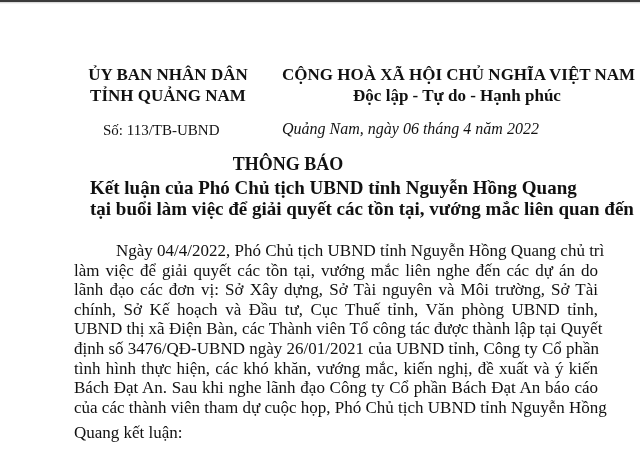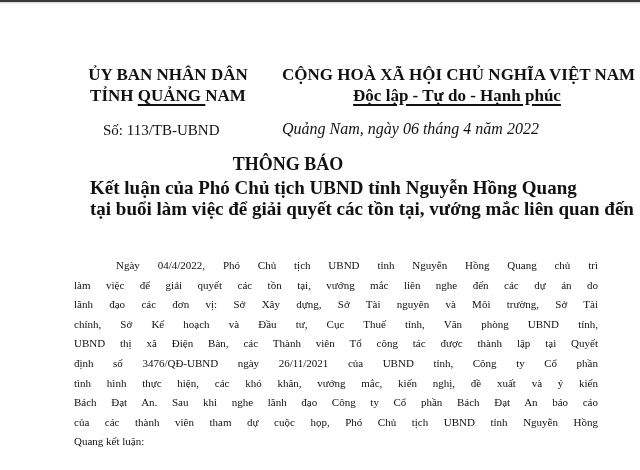--- a/index.html
+++ b/index.html
@@ -38,21 +38,21 @@
   .hdr-left {
     left: 68px;
     top: 64px;
     width: 200px;
   }
   .hdr-right {
     left: 282px;
     top: 64px;
     width: 350px;
   }
-  .u { text-decoration: underline; text-decoration-thickness: 1.5px; text-underline-offset: 3px; }
+  .u { text-decoration-thickness: 1.5px; text-underline-offset: 3px; }
   .doc-no {
     position: absolute;
     left: 103px;
     top: 120px;
     font-size: 15px;
     line-height: 20px;
     white-space: nowrap;
   }
   .doc-date {
     position: absolute;
@@ -82,34 +82,34 @@
     width: 460px;
     text-align: center;
     font-weight: bold;
     font-size: 19px;
     line-height: 20.5px;
   }
   .notice-title div { white-space: nowrap; }
   .body-text {
     position: absolute;
     left: 74px;
-    top: 256px;
+    top: 241px;
     width: 524px;
-    font-size: 11px;
+    font-size: 17px;
     line-height: 19.6px;
     text-align: justify;
   }
   .body-text .line {
     display: block;
     white-space: nowrap;
     text-align: justify;
     text-align-last: justify;
   }
   .body-text .line.first { padding-left: 42px; }
-  .body-text .line.last { text-align-last: left; }
+  .body-text .line.last { text-align-last: left; margin-top: 6px; }
 </style>
 </head>
 <body>
 
 <div class="top-bar"></div>
 <div class="top-bar-shadow"></div>
 
 <div class="hdr hdr-left">
   <div>ỦY BAN NHÂN DÂN</div>
   <div><span>TỈNH </span><span class="u">QUẢNG </span><span>NAM</span></div>
@@ -129,18 +129,18 @@
   <div>Kết luận của Phó Chủ tịch UBND tỉnh Nguyễn Hồng Quang</div>
   <div>tại buổi làm việc để giải quyết các tồn tại, vướng mắc liên quan đến</div>
 </div>
 
 <div class="body-text">
   <span class="line first">Ngày 04/4/2022, Phó Chủ tịch UBND tỉnh Nguyễn Hồng Quang chủ trì</span>
   <span class="line">làm việc để giải quyết các tồn tại, vướng mắc liên nghe đến các dự án do</span>
   <span class="line">lãnh đạo các đơn vị: Sở Xây dựng, Sở Tài nguyên và Môi trường, Sở Tài</span>
   <span class="line">chính, Sở Kế hoạch và Đầu tư, Cục Thuế tỉnh, Văn phòng UBND tỉnh,</span>
   <span class="line">UBND thị xã Điện Bàn, các Thành viên Tổ công tác được thành lập tại Quyết</span>
-  <span class="line">định số 3476/QĐ-UBND ngày 26/11/2021 của UBND tỉnh, Công ty Cổ phần</span>
+  <span class="line">định số 3476/QĐ-UBND ngày 26/01/2021 của UBND tỉnh, Công ty Cổ phần</span>
   <span class="line">tình hình thực hiện, các khó khăn, vướng mắc, kiến nghị, đề xuất và ý kiến</span>
   <span class="line">Bách Đạt An. Sau khi nghe lãnh đạo Công ty Cổ phần Bách Đạt An báo cáo</span>
   <span class="line">của các thành viên tham dự cuộc họp, Phó Chủ tịch UBND tỉnh Nguyễn Hồng</span>
   <span class="line last">Quang kết luận:</span>
 </div>
 
 </body></html>

